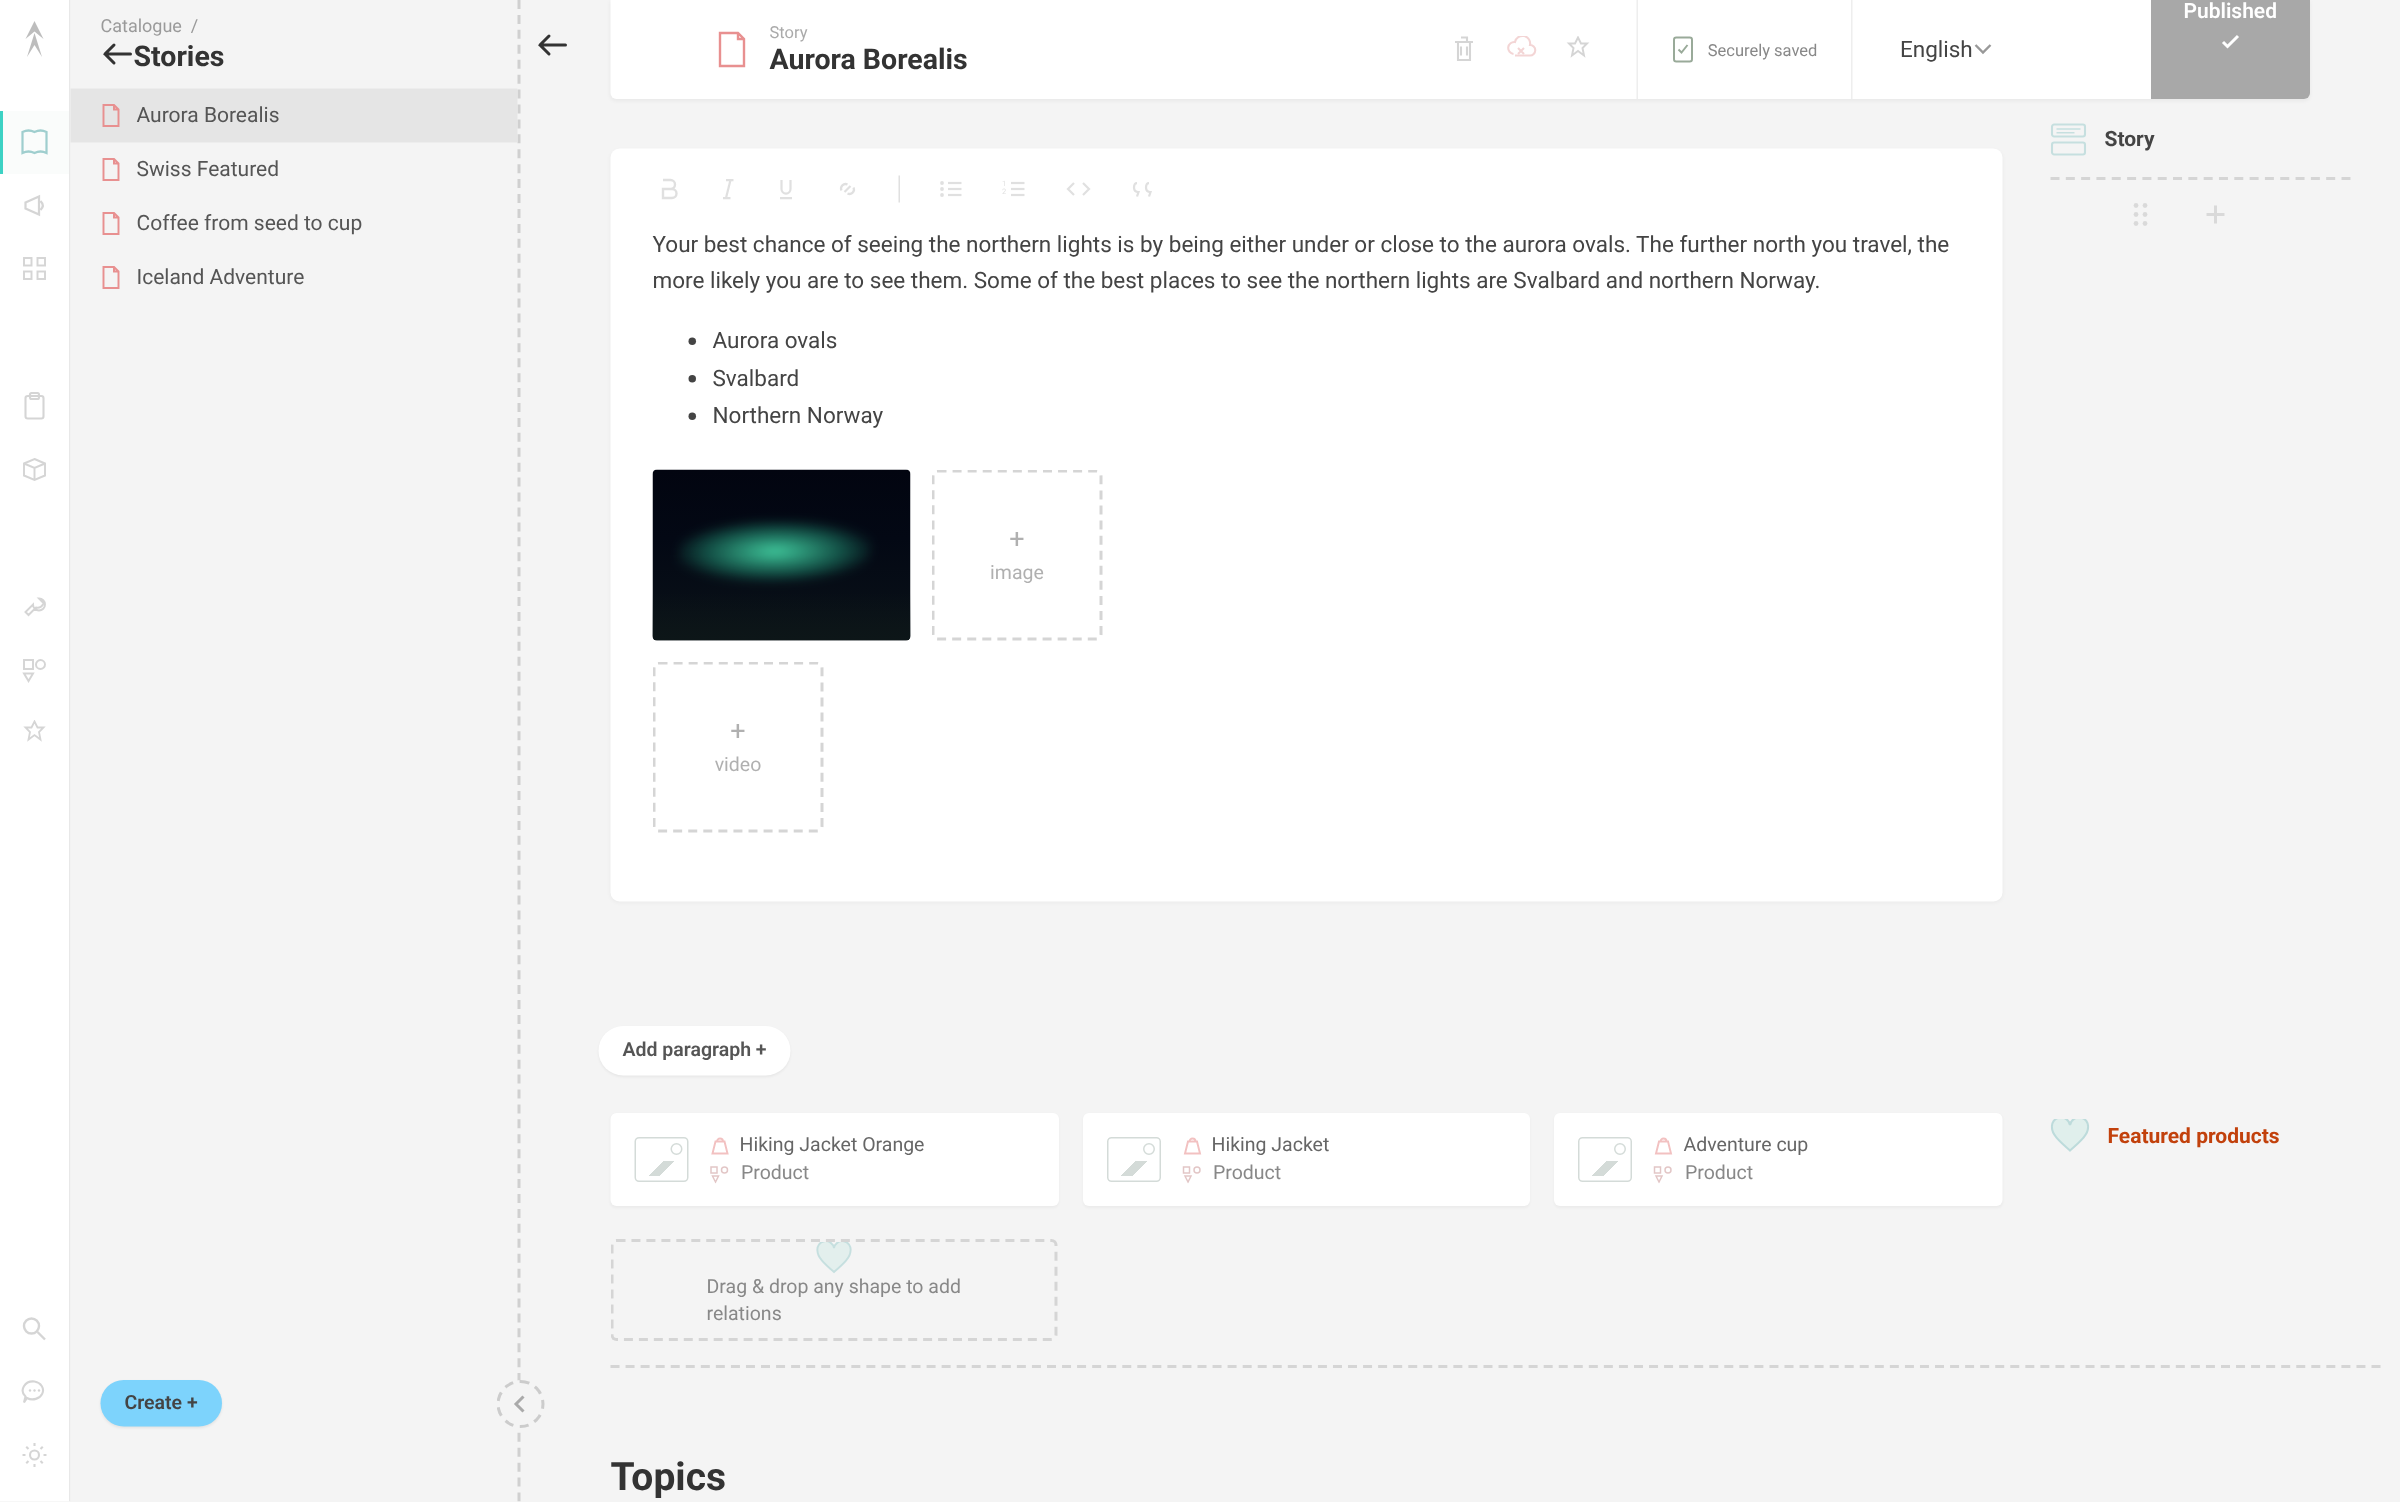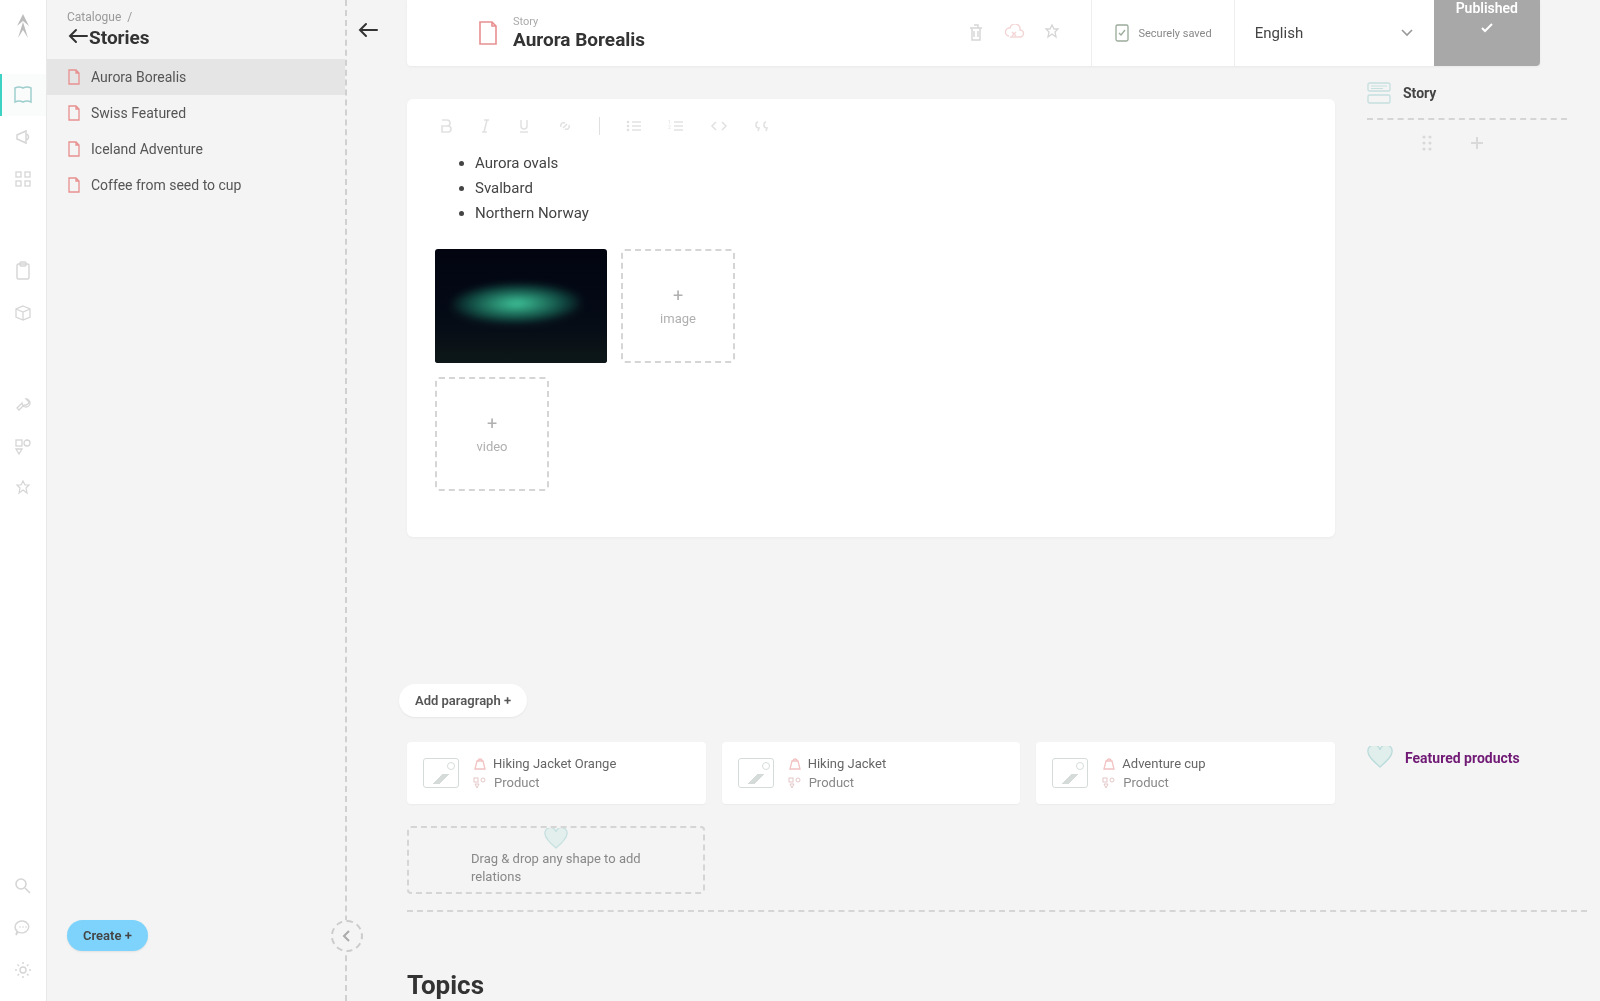--- a/index.html
+++ b/index.html
@@ -36,21 +36,21 @@
     
     .doc-head { position: absolute; left: 60px; right: 60px; top: 0; height: 66px; background: #fff; border-radius: 0 0 4px 4px; display: flex; align-items: center; box-shadow: 0 1px 3px rgba(0,0,0,0.05); }
     .doc-head .title-block { display: flex; align-items: center; padding-left: 70px; gap: 14px; }
     .doc-head .title-block .meta { display: flex; flex-direction: column; }
     .doc-head .title-block .meta .type { font-size: 11px; color: #aaa; }
     .doc-head .title-block .meta .title { font-size: 19px; font-weight: 700; color: #333; }
     .doc-head .actions { margin-left: auto; display: flex; align-items: center; height: 100%; }
     .doc-head .action-icons { display: flex; align-items: center; gap: 18px; padding: 0 30px; border-right: 1px solid #eee; height: 100%; }
     .doc-head .action-icons svg { opacity: 0.35; cursor: pointer; }
     .doc-head .saved { display: flex; align-items: center; gap: 8px; padding: 0 22px; font-size: 11px; color: #888; }
-    .doc-head .lang { display: flex; align-items: center; justify-content: space-between; padding: 0 20px; width: 200px; border-left: 1px solid #eee; font-size: 15px; color: #444; cursor: pointer; height: 100%; }
+    .doc-head .lang { display: flex; align-items: center; justify-content: flex-start; padding: 0 32px; width: 200px; border-left: 1px solid #eee; font-size: 15px; color: #444; cursor: pointer; height: 100%; }
     .doc-head .publish { background: #a8a8a8; color: #fff; height: 100%; display: flex; align-items: center; padding: 0 22px; font-size: 14px; font-weight: 600; border-radius: 0 0 4px 0; cursor: pointer; gap: 6px; flex-direction: column; }
 
     
     .page-back { position: absolute; left: 10px; top: 22px; cursor: pointer; }
 
     
     .content-card { position: absolute; left: 60px; top: 99px; width: 928px; background: #fff; border-radius: 6px; padding: 18px 28px 32px; box-shadow: 0 1px 3px rgba(0,0,0,0.04); }
     .toolbar { display: flex; gap: 26px; align-items: center; margin-bottom: 16px; padding-left: 4px; }
     .toolbar .sep { width: 1px; height: 18px; background: #e0e0e0; }
     .toolbar svg { opacity: 0.25; cursor: pointer; }
@@ -87,21 +87,21 @@
     .topics-head { position: absolute; left: 60px; top: 970px; font-size: 26px; font-weight: 700; color: #333; }
 
     
     .right-col { position: absolute; left: 1020px; top: 82px; width: 200px; }
     .right-col .story-line { display: flex; align-items: center; gap: 12px; font-size: 14px; font-weight: 700; color: #444; margin-bottom: 14px; }
     .right-col .story-line svg { opacity: 0.5; }
     .right-col .divider { border-top: 2px dashed #d5d5d5; margin-bottom: 14px; }
     .right-col .tool-row { display: flex; align-items: center; gap: 36px; padding-left: 54px; }
     .right-col .tool-row svg { opacity: 0.35; cursor: pointer; }
 
-    .feat-label { position: absolute; left: 1020px; top: 746px; display: flex; align-items: center; gap: 12px; font-size: 14px; font-weight: 700; color: #701a75; }
+    .feat-label { position: absolute; left: 1020px; top: 746px; display: flex; align-items: center; gap: 12px; font-size: 14px; font-weight: 700; color: #c2410c; }
     .feat-label svg { opacity: 0.6; }
   </style>
 </head>
 <body>
 
 <div class="rail">
   <div class="logo">
     <svg width="24" height="28" viewBox="0 0 24 28">
         <path d="M12 2 L6 14 L12 9 L18 14 Z M12 10 L7 26 L12 18 L17 26 Z" fill="#444"></path>
       </svg>
@@ -203,27 +203,27 @@
   <div class="sb-item">
     <svg width="14" height="16" viewBox="0 0 14 16">
         <path d="M2 1 H9 L12 4 V15 H2 Z M9 1 V4 H12" fill="none" stroke="#e89090" stroke-width="1.3"></path>
       </svg>
     <span>Swiss Featured</span>
   </div>
   <div class="sb-item">
     <svg width="14" height="16" viewBox="0 0 14 16">
         <path d="M2 1 H9 L12 4 V15 H2 Z M9 1 V4 H12" fill="none" stroke="#e89090" stroke-width="1.3"></path>
       </svg>
-    <span>Iceland Adventure</span>
+    <span>Coffee from seed to cup</span>
   </div>
   <div class="sb-item">
     <svg width="14" height="16" viewBox="0 0 14 16">
         <path d="M2 1 H9 L12 4 V15 H2 Z M9 1 V4 H12" fill="none" stroke="#e89090" stroke-width="1.3"></path>
       </svg>
-    <span>Coffee from seed to cup</span>
+    <span>Iceland Adventure</span>
   </div>
   <div class="create-btn">Create +</div>
 </div>
 
 <div class="collapse-sidebar">
   <svg width="12" height="14" viewBox="0 0 12 14">
       <path d="M8 2 L3 7 L8 12" fill="none" stroke="#aaa" stroke-width="2"></path>
     </svg>
 </div>
 
@@ -310,20 +310,21 @@
           <line x1="6" y1="7" x2="15" y2="7" stroke="#888" stroke-width="1.5"></line>
           <line x1="6" y1="11" x2="15" y2="11" stroke="#888" stroke-width="1.5"></line>
         </svg>
       <svg width="18" height="14" viewBox="0 0 18 14">
           <path d="M6 3 L2 7 L6 11 M12 3 L16 7 L12 11" fill="none" stroke="#888" stroke-width="1.5"></path>
         </svg>
       <svg width="18" height="14" viewBox="0 0 18 14">
           <path d="M4 3 Q2 3 2 6 Q2 9 5 9 L4 12 M12 3 Q10 3 10 6 Q10 9 13 9 L12 12" fill="none" stroke="#888" stroke-width="1.5"></path>
         </svg>
     </div>
+    <p>Your best chance of seeing the northern lights is by being either under or close to the aurora ovals. The further north you travel, the more likely you are to see them. Some of the best places to see the northern lights are Svalbard and northern Norway.</p>
     <ul>
       <li>Aurora ovals</li>
       <li>Svalbard</li>
       <li>Northern Norway</li>
     </ul>
     <div class="media-row">
       <div class="media-thumb">
           <div class="aurora-img"></div>
         </div>
       <div class="media-add">

